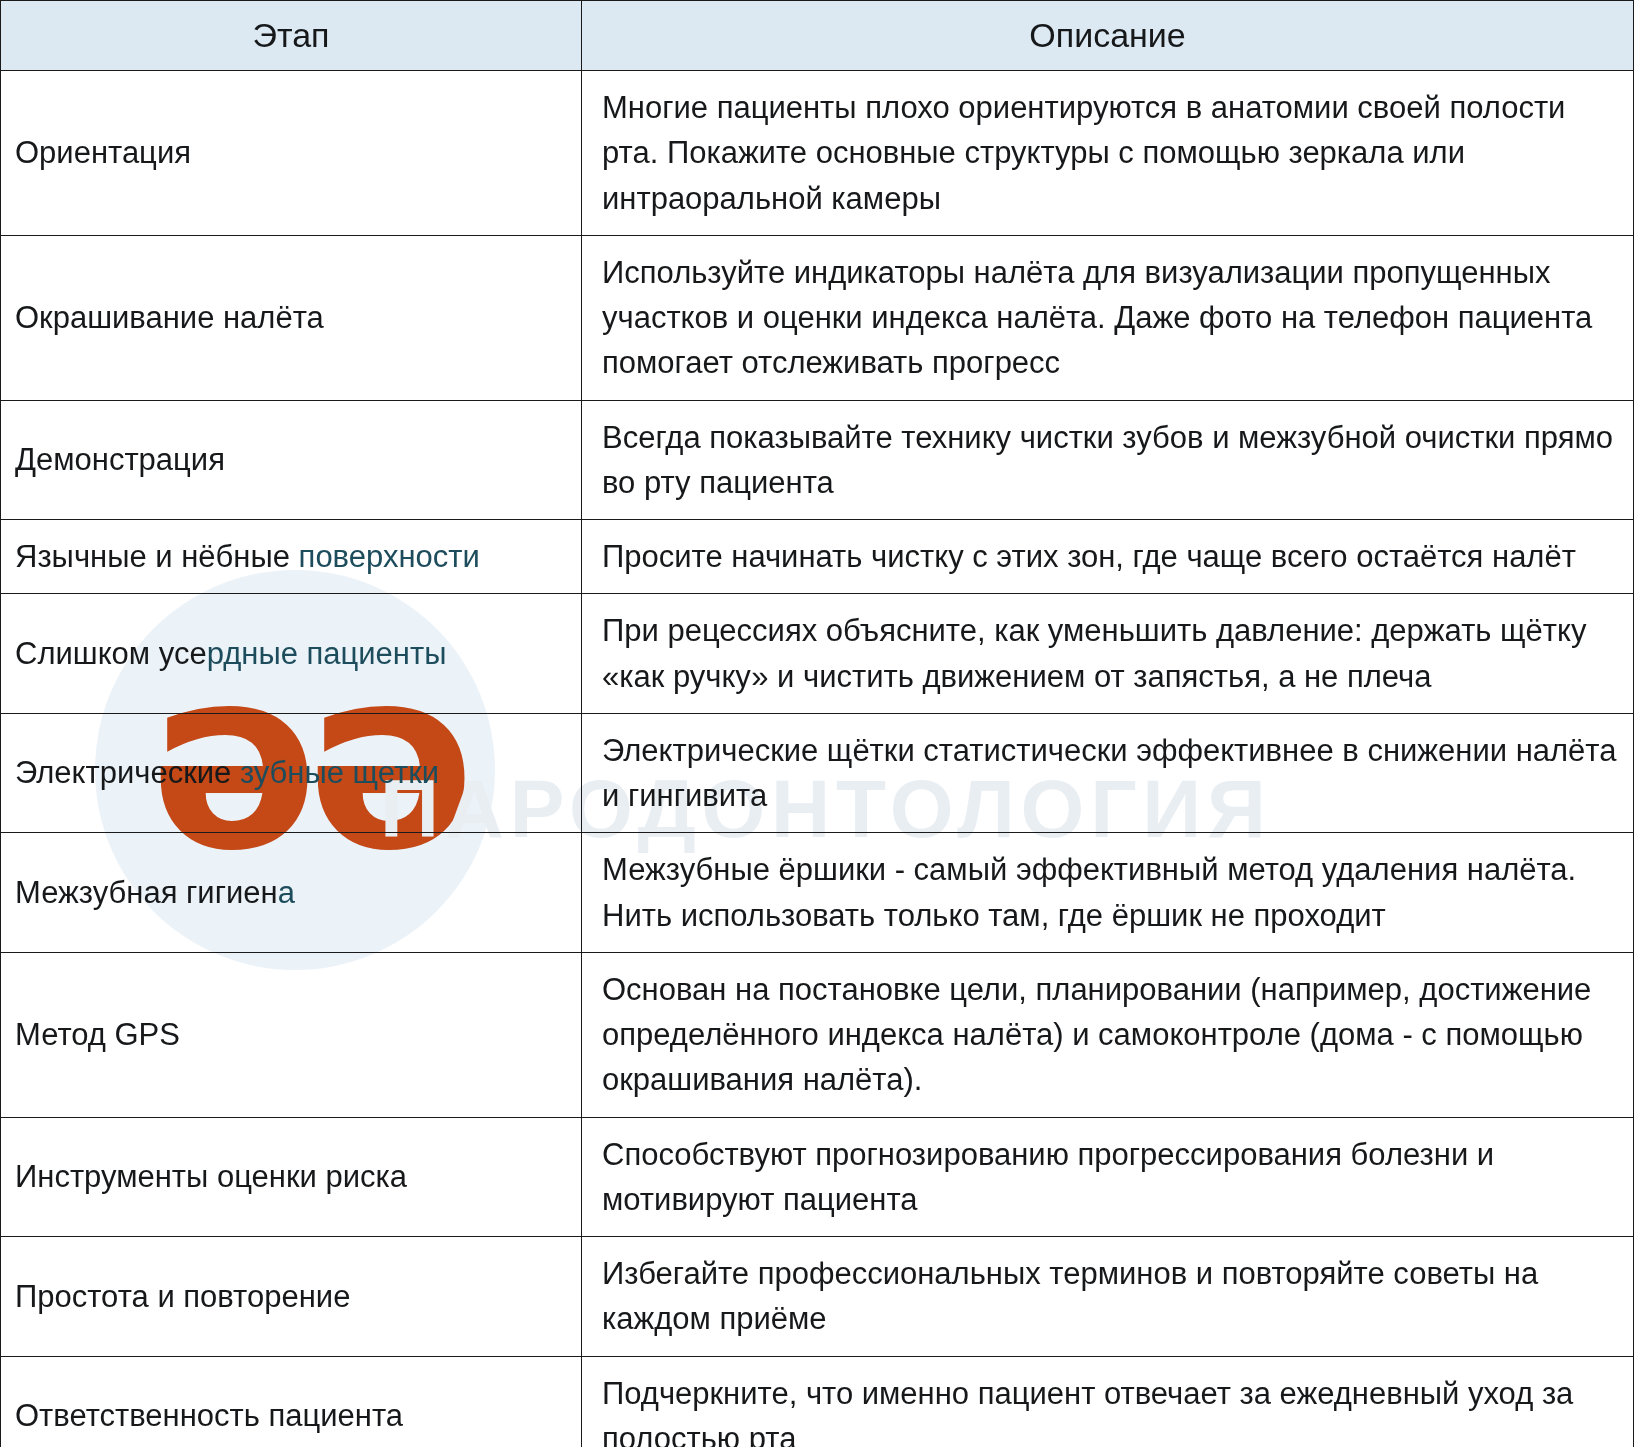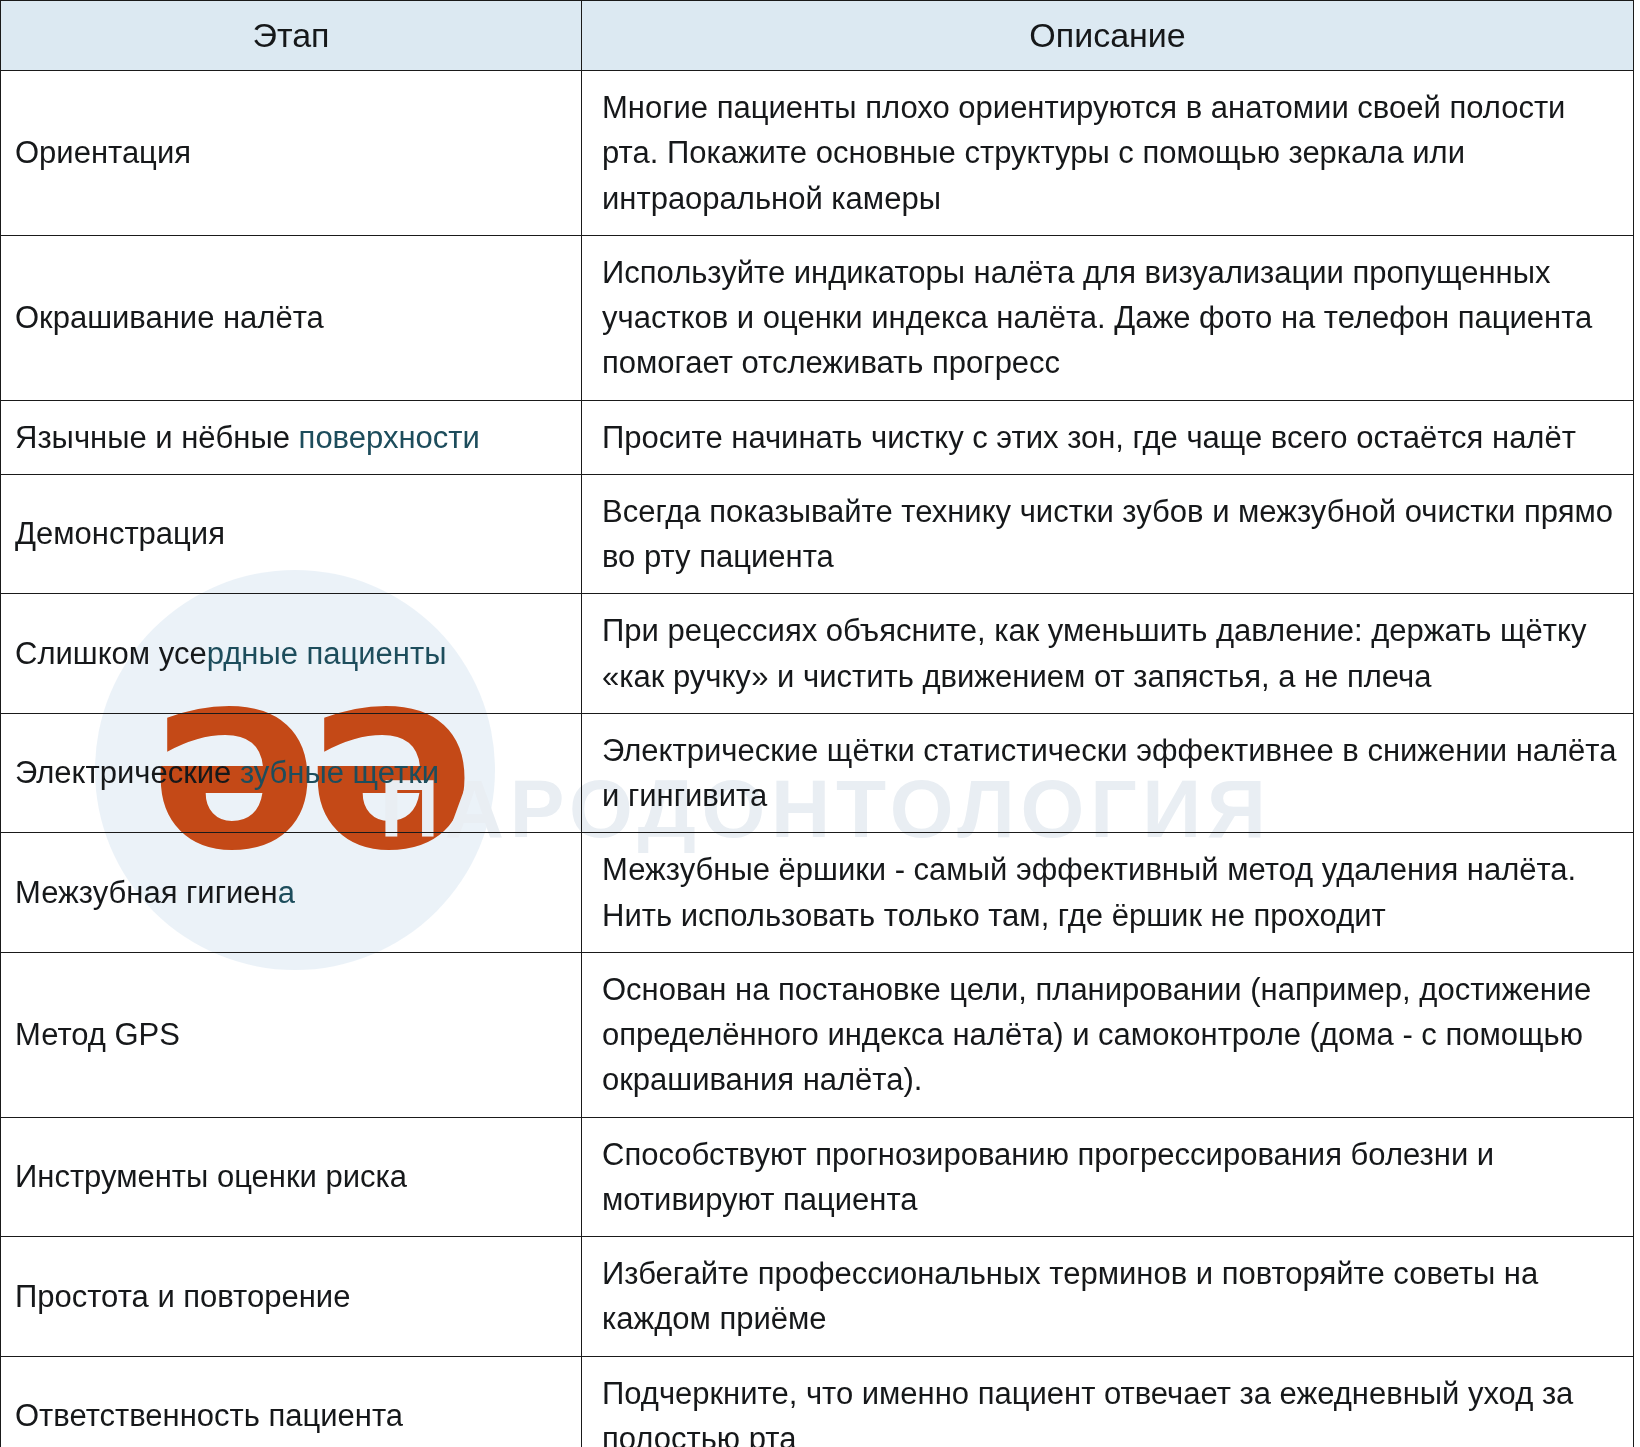--- a/index.html
+++ b/index.html
@@ -128,26 +128,26 @@
   <tbody id="stages-body">
       <tr>
         <td class="stage-cell"><span>Ориентация</span></td>
         <td class="desc-cell">Многие пациенты плохо ориентируются в анатомии своей полости рта. Покажите основные структуры с помощью зеркала или интраоральной камеры</td>
       </tr>
       <tr>
         <td class="stage-cell"><span>Окрашивание налёта</span></td>
         <td class="desc-cell">Используйте индикаторы налёта для визуализации пропущенных участков и оценки индекса налёта. Даже фото на телефон пациента помогает отслеживать прогресс</td>
       </tr>
       <tr>
+        <td class="stage-cell"><span>Демонстрация</span></td>
+        <td class="desc-cell">Всегда показывайте технику чистки зубов и межзубной очистки прямо во рту пациента</td>
+      </tr>
+      <tr>
         <td class="stage-cell"><span>Язычные и нёбные </span><span class="tint">поверхности</span></td>
         <td class="desc-cell">Просите начинать чистку с этих зон, где чаще всего остаётся налёт</td>
-      </tr>
-      <tr>
-        <td class="stage-cell"><span>Демонстрация</span></td>
-        <td class="desc-cell">Всегда показывайте технику чистки зубов и межзубной очистки прямо во рту пациента</td>
       </tr>
       <tr>
         <td class="stage-cell"><span>Слишком усе</span><span class="tint">рдные пациенты</span></td>
         <td class="desc-cell">При рецессиях объясните, как уменьшить давление: держать щётку «как ручку» и чистить движением от запястья, а не плеча</td>
       </tr>
       <tr>
         <td class="stage-cell"><span>Электрические </span><span class="tint">зубные щетки</span></td>
         <td class="desc-cell">Электрические щётки статистически эффективнее в снижении налёта и гингивита</td>
       </tr>
       <tr>

